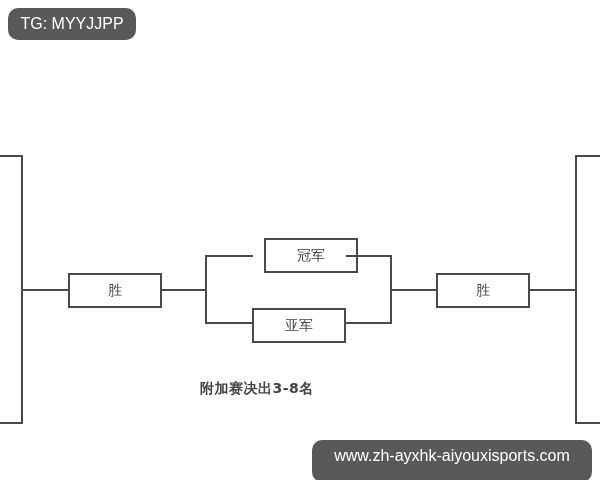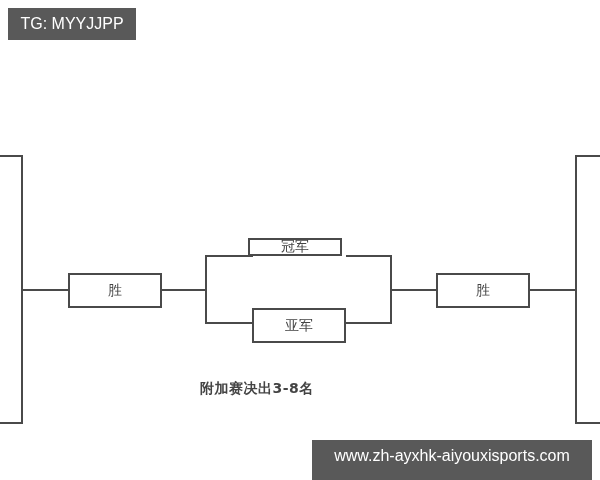--- a/index.html
+++ b/index.html
@@ -1,18 +1,18 @@
 <!DOCTYPE html>
 <html><head>
 <meta charset="utf-8">
 <style>
   html, body { margin:0; padding:0; }
   body { width:600px; height:480px; background:#ffffff; position:relative; overflow:hidden;
          font-family:"DejaVu Sans", sans-serif; }
-  .badge { position:absolute; background:#595959; color:#ffffff; font-family:"Liberation Sans", sans-serif; }
+  .badge { position:absolute; background:#595959; color:#ffffff; font-family:"Liberation Sans", sans-serif;border-radius:10px; }
   .badge-top { left:8px; top:8px; width:128px; height:32px; line-height:32px; font-size:16px; text-align:center; }
   .badge-bottom { left:312px; top:440px; width:280px; height:42px; line-height:31px; font-size:16px; text-align:center; }
   .line { position:absolute; background:#4a4a4a; }
   .box { position:absolute; border:2px solid #4a4a4a; background:#ffffff; box-sizing:border-box;
          display:flex; align-items:center; justify-content:center; font-size:14px; color:#444; }
   .caption { position:absolute; left:200px; top:380px; font-size:14px; font-weight:bold; color:#444;
              font-family:"DejaVu Sans", sans-serif; letter-spacing:0.5px; }
 </style>
 </head>
 <body>
@@ -24,21 +24,21 @@
 
 <div class="box" style="left:68px;top:273px;width:94px;height:35px;">
   <span>胜</span>
 </div>
 
 <div class="line" style="left:162px;top:289px;width:45px;height:2px;"></div>
 <div class="line" style="left:205px;top:255px;width:2px;height:69px;"></div>
 <div class="line" style="left:205px;top:255px;width:48px;height:2px;"></div>
 <div class="line" style="left:205px;top:322px;width:48px;height:2px;"></div>
 
-<div class="box" style="left:248px;top:238px;width:94px;height:18px;">
+<div class="box" style="left:264px;top:238px;width:94px;height:35px;">
   <span>冠军</span>
 </div>
 <div class="box" style="left:252px;top:308px;width:94px;height:35px;">
   <span>亚军</span>
 </div>
 
 <div class="line" style="left:346px;top:255px;width:45px;height:2px;"></div>
 <div class="line" style="left:346px;top:322px;width:45px;height:2px;"></div>
 <div class="line" style="left:390px;top:255px;width:2px;height:69px;"></div>
 <div class="line" style="left:390px;top:289px;width:47px;height:2px;"></div>

